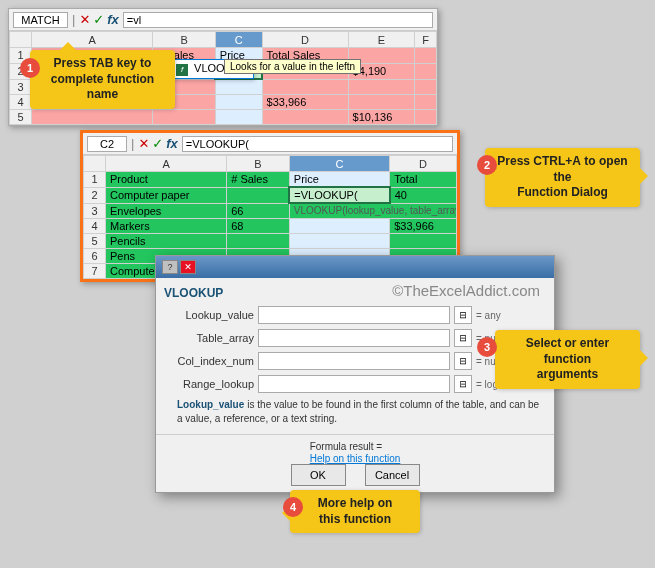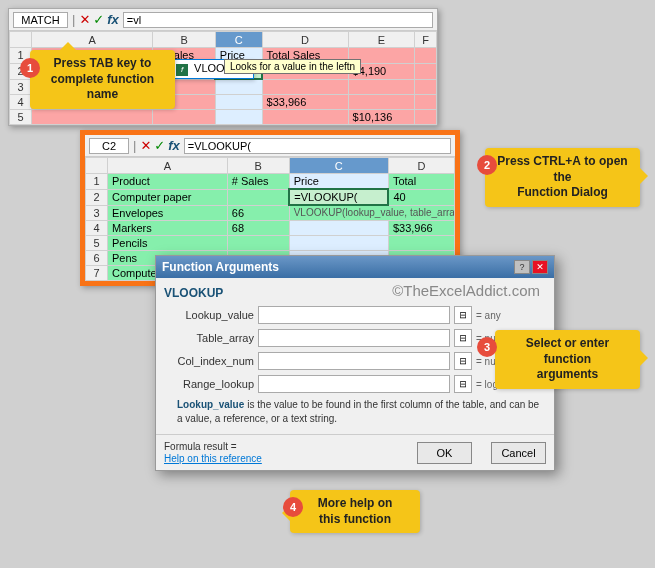--- a/index.html
+++ b/index.html
@@ -124,22 +124,22 @@
       text-align: center;
       margin-right: 3px;
     }
 
     
     .spreadsheet-front {
       position: absolute;
       top: 130px;
       left: 80px;
       width: 380px;
-      background: #86efac;
-      border: 5px solid #f97316;
+      background: #22c55e;
+      border: 3px solid #f97316;
       box-shadow: 2px 2px 6px rgba(0,0,0,0.3);
       z-index: 3;
     }
 
     
     .dialog {
       position: absolute;
       top: 255px;
       left: 155px;
       width: 400px;
@@ -252,20 +252,21 @@
       font-size: 10px;
       color: #333;
       line-height: 1.4;
     }
     .dialog-footer {
       display: flex;
       align-items: center;
       justify-content: space-between;
       padding: 6px 8px;
       border-top: 1px solid #ccc;
+      flex-direction: column;
     }
     .formula-result {
       font-size: 10px;
       color: #333;
     }
     .help-link {
       color: #0078d7;
       font-size: 10px;
       text-decoration: underline;
       cursor: pointer;
@@ -549,21 +550,20 @@
           <td class="col-c"></td>
           <td></td>
         </tr>
       </tbody>
     </table>
   </div>
 </div>
 
 <div class="dialog">
   <div class="dialog-titlebar">
-    <span class="dialog-title-text">Function Arguments</span>
     <div class="dialog-controls">
       <div class="dlg-btn">?</div>
       <div class="dlg-btn close-btn">✕</div>
     </div>
   </div>
   <div class="dialog-body">
     <div class="dialog-fn-name">VLOOKUP</div>
     <div class="dialog-copyright">©TheExcelAddict.com</div>
 
     <div class="arg-row">
@@ -596,21 +596,21 @@
       <span class="arg-detail-label">Lookup_value</span>
       <span class="arg-detail-text"> is the value to be found in the first column of the table, and can be a value, a reference, or a text string.</span>
     </div>
   </div>
 
   <div class="dialog-footer">
     <div>
       <div class="formula-result">
         <span>Formula result =</span>
       </div>
-      <a class="help-link">Help on this reference</a>
+      <a class="help-link">Help on this function</a>
     </div>
     <div class="dialog-footer-btns">
       <div class="ok-btn">OK</div>
       <div class="cancel-btn">Cancel</div>
     </div>
   </div>
 </div>
 
 <div class="callout callout-1">
   <span>Press <strong>TAB</strong> key to<br>complete function name</span>

